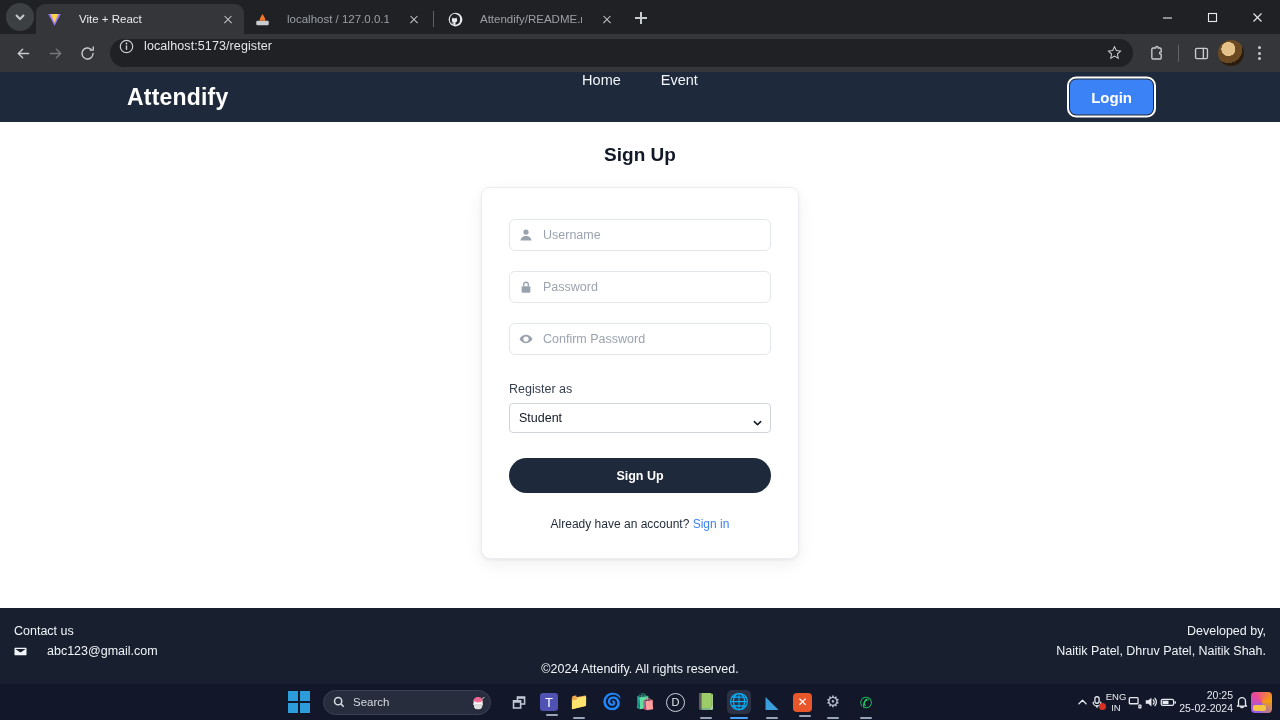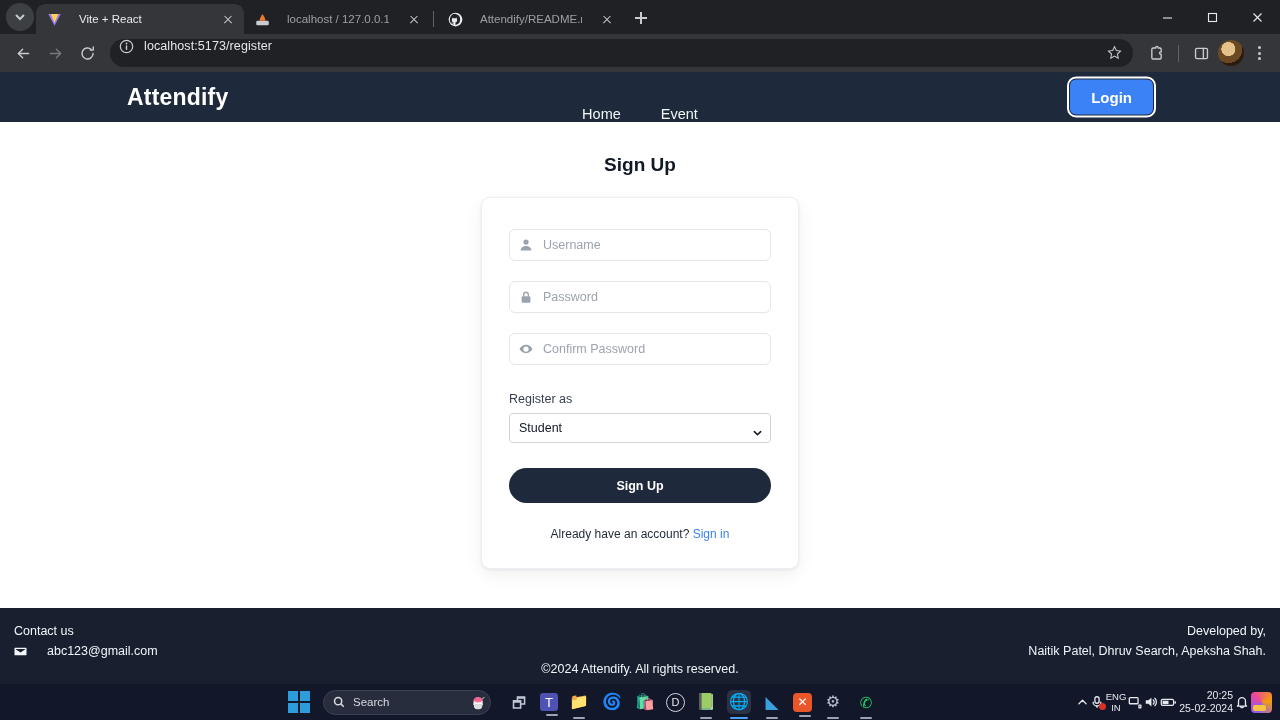--- a/index.html
+++ b/index.html
@@ -81,34 +81,34 @@
   
   .viewport { flex: 1 1 auto; background: #ffffff; position: relative; overflow: hidden; }
 
   .navbar {
     height: 50px; background: #1e293b; display: flex; align-items: center;
     padding: 0 127px; position: relative;
   }
   .brand { font-size: 23px; font-weight: bold; color: #ffffff; letter-spacing: .2px; }
   .nav-links {
     position: absolute; left: 0; right: 0; top: 0; height: 50px;
-    display: flex; align-items: flex-end; justify-content: center; gap: 40px;
+    display: flex; align-items: flex-start; justify-content: center; gap: 40px;
     pointer-events: none;
   }
   .nav-links a { color: #f1f5f9; font-size: 14.5px; text-decoration: none; pointer-events: auto; }
   .login-btn {
     position: absolute; right: 127px; top: 50%; transform: translateY(-50%);
     background: #3b82f6; color: #fff; font-size: 15px; font-weight: bold;
     border: none; border-radius: 6px; padding: 9px 21px;
     outline: 2px solid #ffffff; outline-offset: 1px; cursor: pointer;
     font-family: "Liberation Sans", sans-serif;
   }
 
   
-  .page-main { padding-top: 32px; }
+  .page-main { padding-top: 22px; }
   .page-title { text-align: center; font-size: 19px; font-weight: bold; color: #111827; }
 
   .card {
     width: 318px; margin: 21px auto 0 auto; background: #ffffff;
     border: 1px solid #eceef1; border-radius: 9px;
     box-shadow: 0 1px 3px rgba(16,24,40,.07), 0 6px 18px rgba(16,24,40,.06);
     padding: 31px 27px 27px 27px;
   }
   .field { position: relative; margin-bottom: 20px; }
   .field:last-of-type { margin-bottom: 0; }
@@ -387,21 +387,21 @@
           <div>Contact us</div>
           <div class="footer-mail">
             <svg viewBox="0 0 16 16">
               <path d="M1.2 3.4h13.6a.6.6 0 01.6.6v8a.6.6 0 01-.6.6H1.2a.6.6 0 01-.6-.6V4a.6.6 0 01.6-.6zm.5 1.4L8 9.1l6.3-4.3z"></path>
             </svg>
             <span>abc123@gmail.com</span>
           </div>
         </div>
         <div class="footer-right">
           <div>Developed by,</div>
-          <div>Naitik Patel, Dhruv Search, Apeksha Shah.</div>
+          <div>Naitik Patel, Dhruv Patel, Naitik Shah.</div>
         </div>
       </div>
       <div class="footer-copy">©2024 Attendify. All rights reserved.</div>
     </div>
 
   </div>
 </div>
 
 <div class="taskbar">
   <div class="tb-center">

